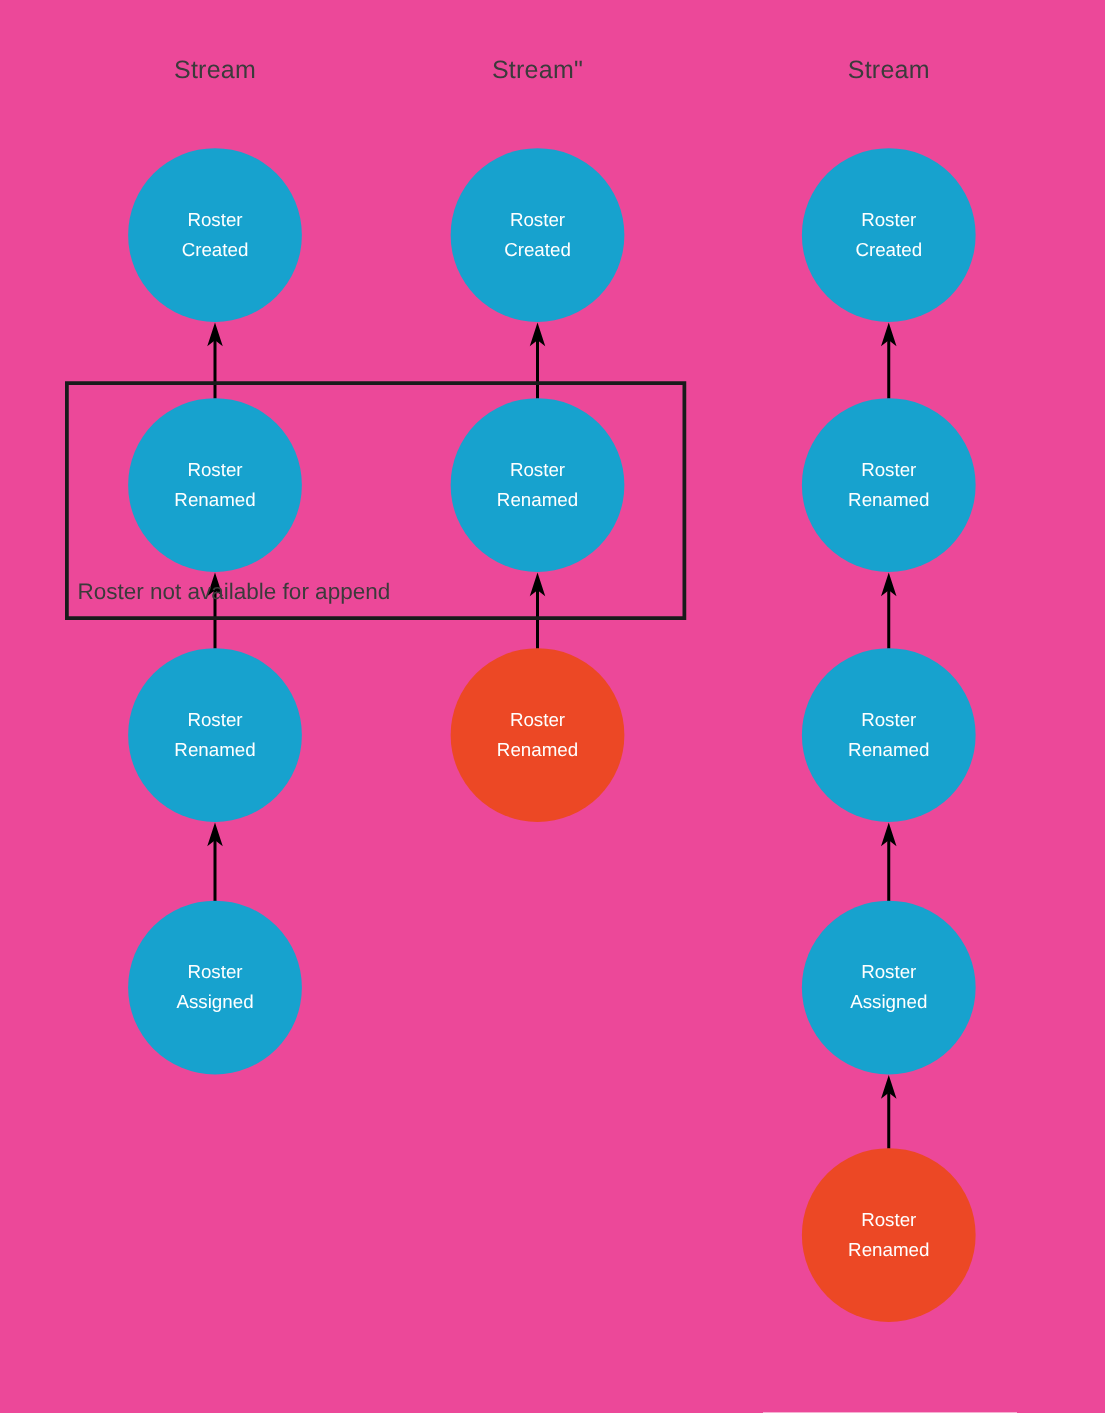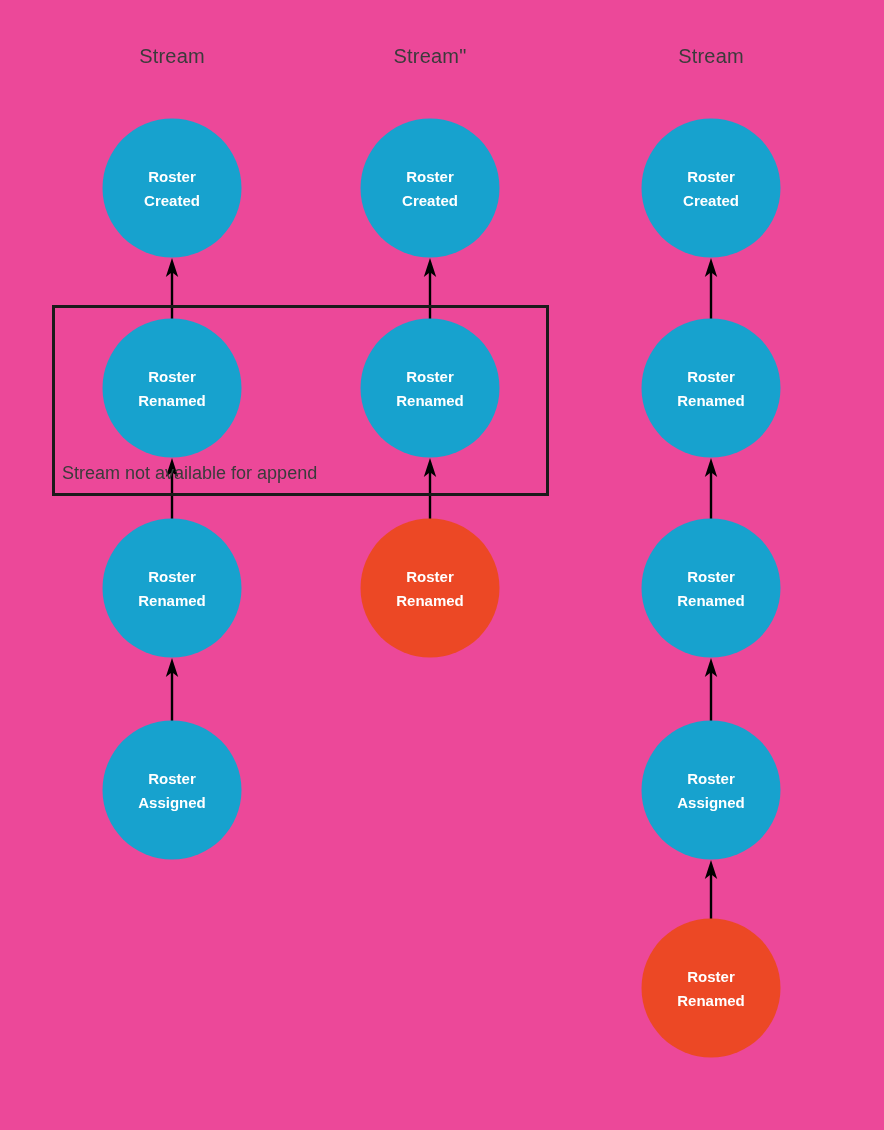--- a/index.html
+++ b/index.html
@@ -34,21 +34,20 @@
     transform: translate(-50%, -50%);
     display: flex;
     flex-direction: column;
     align-items: center;
     justify-content: center;
     color: #ffffff;
     font-size: 15px;
     line-height: 1.55;
     text-align: left;
     user-select: none;
-    font-weight: bold;
   }
   .node.blue { background: #17a2ce; }
   .node.red  { background: #ec4825; }
   .node .line1, .node .line2 { display: block; }
   .edge {
     position: absolute;
     transform: translateX(-50%);
     overflow: visible;
   }
   .annotation-box {
@@ -149,14 +148,14 @@
       <span class="line2">Renamed</span>
     </div>
     <div class="node blue" style="left: 711px; top: 790px;">
       <span class="line1">Roster</span>
       <span class="line2">Assigned</span>
     </div>
     <div class="node red" style="left: 711px; top: 988px;">
       <span class="line1">Roster</span>
       <span class="line2">Renamed</span>
     </div>
-    <div class="annotation-label" style="left: 62px; top: 463px;">Stream not available for append</div>
+    <div class="annotation-label" style="left: 62px; top: 463px;">Roster not available for append</div>
   </div>
 
 </body></html>

